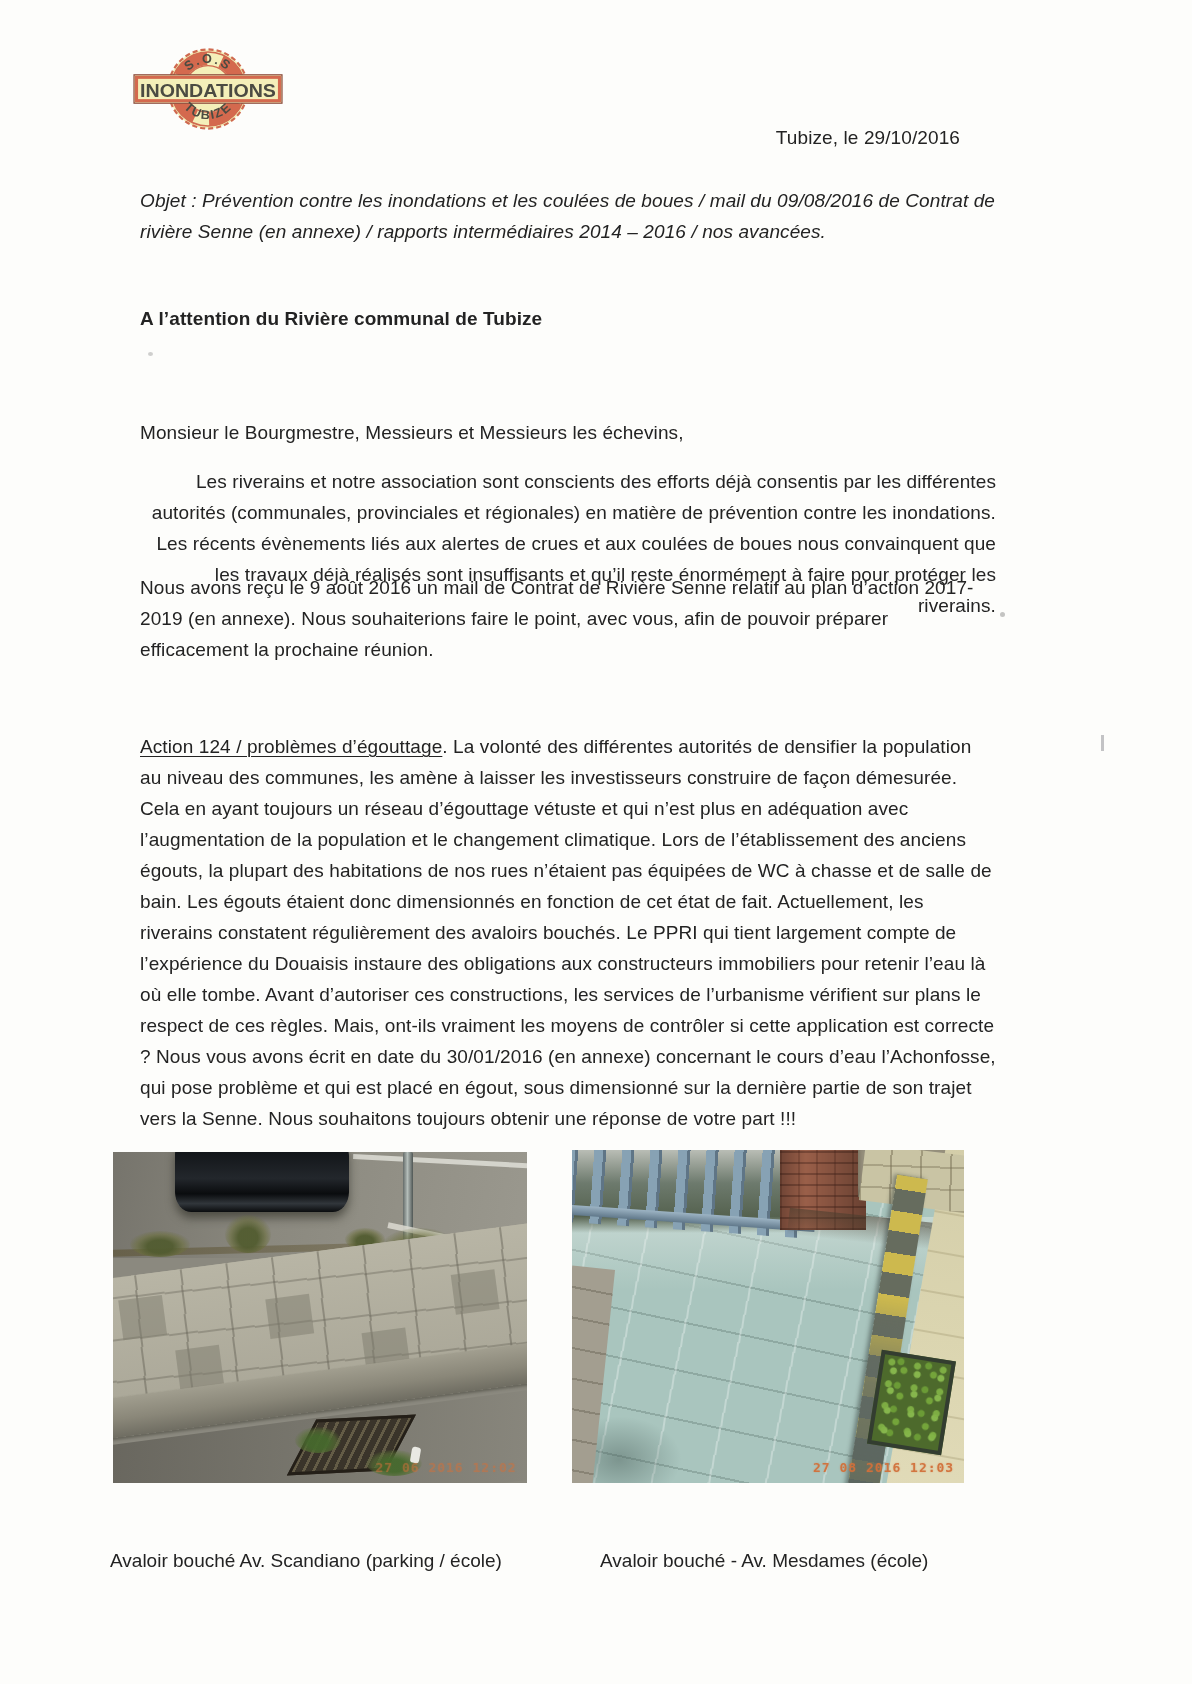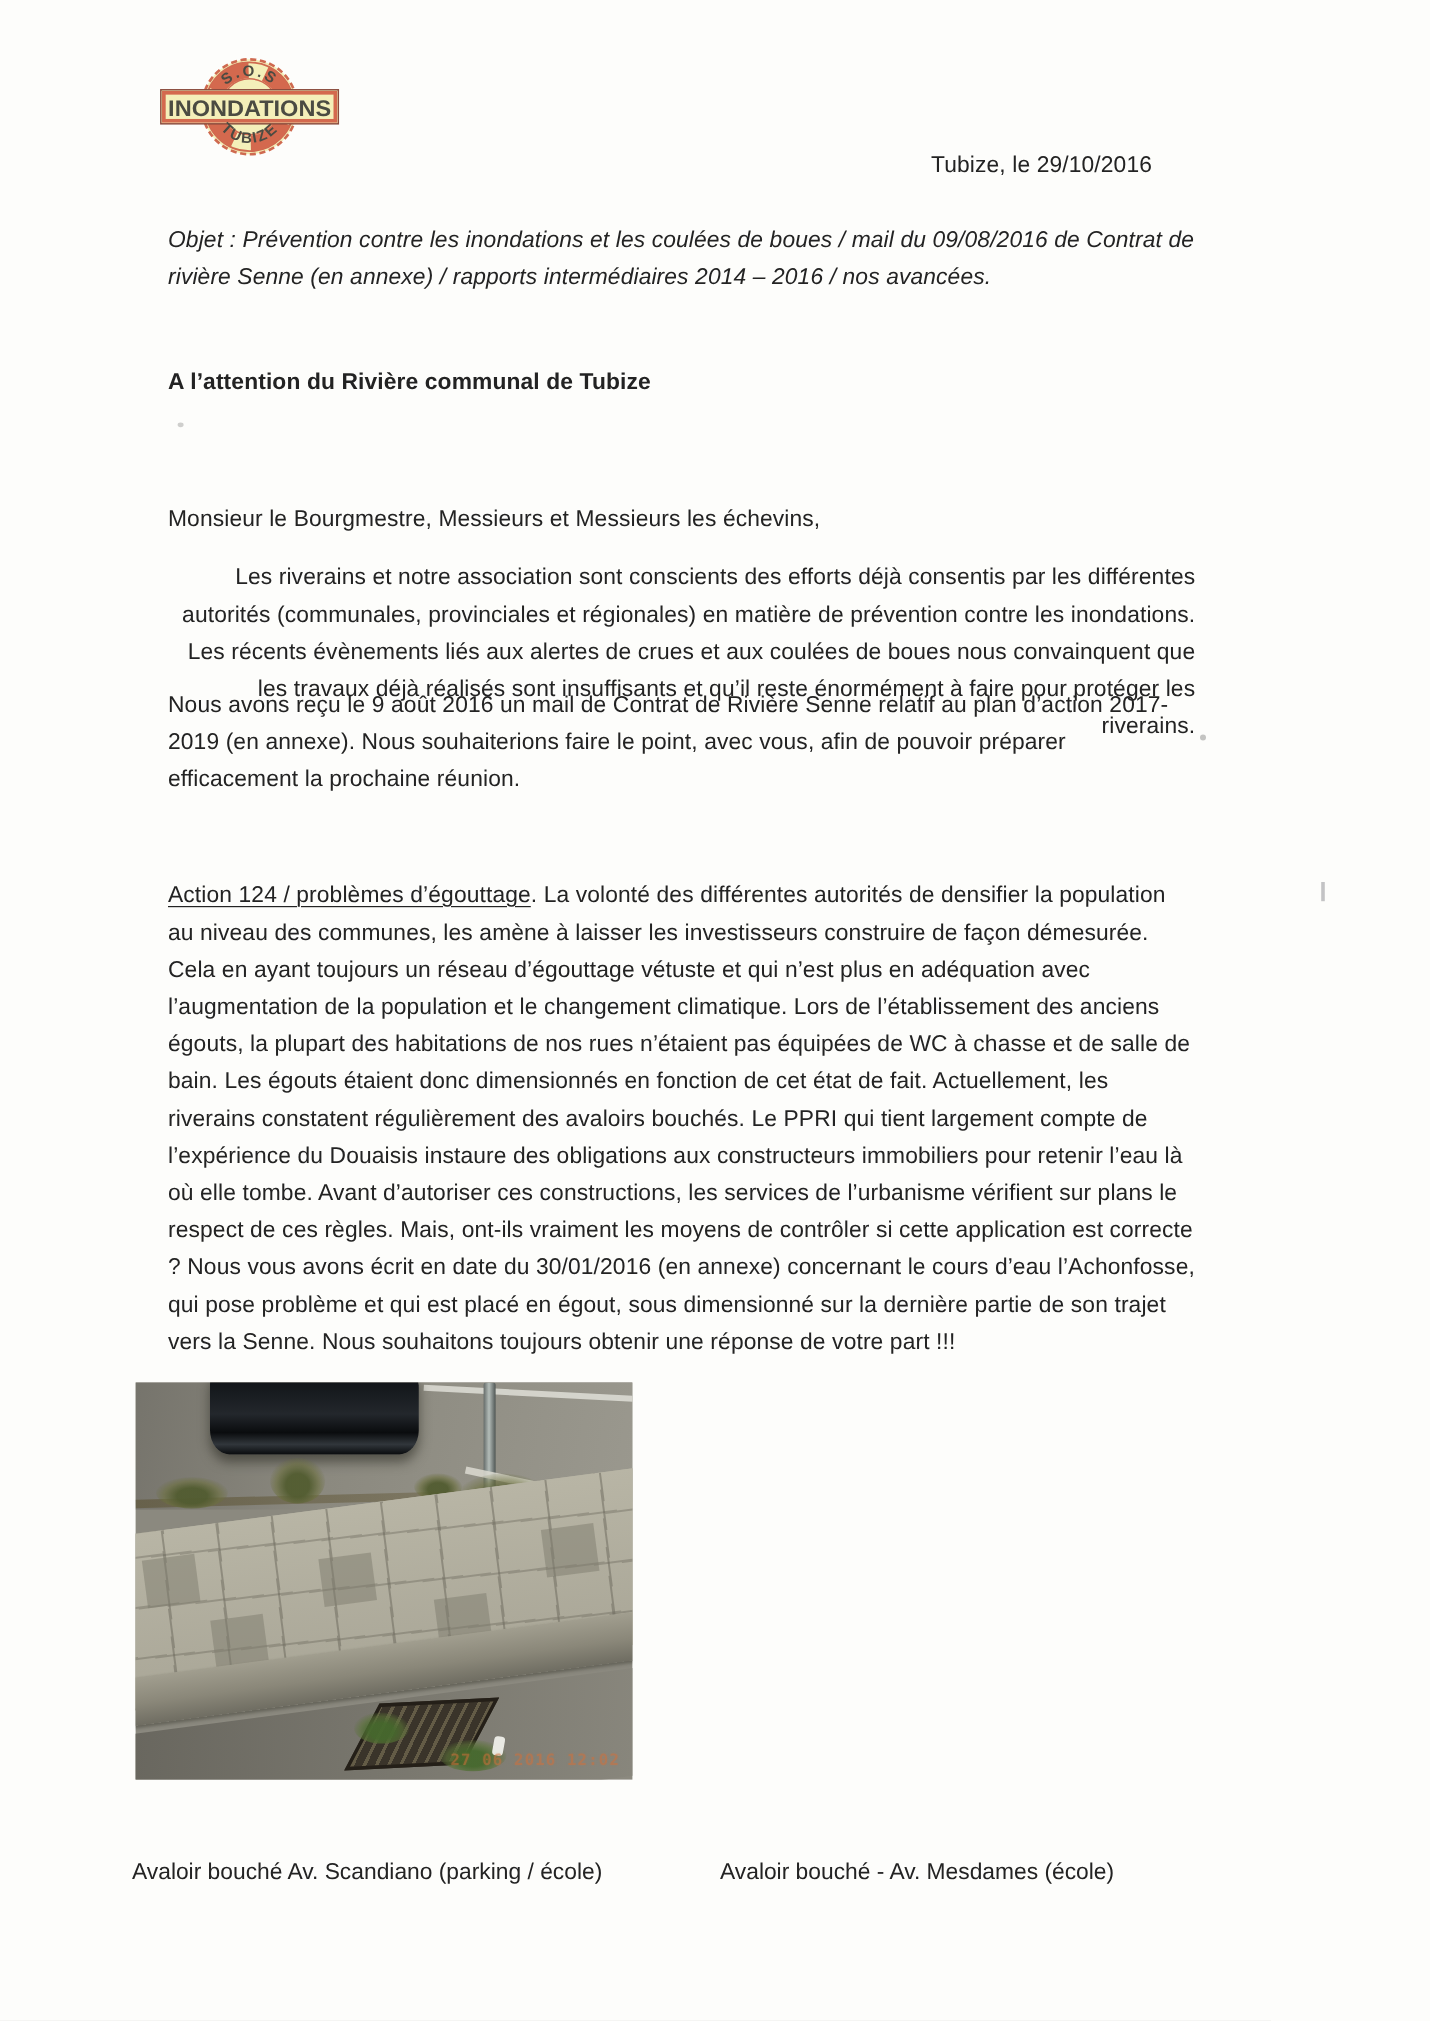--- a/index.html
+++ b/index.html
@@ -176,17 +176,34 @@
     </div>
     <div class="lp-curb"></div>
     <div class="lp-roadlow"></div>
     <div class="lp-drain"></div>
     <div class="weed w5"></div>
     <div class="weed w6"></div>
     <div class="lp-bottle"></div>
     <div class="ph-stamp stamp-left">27 06 2016 12:02</div>
   </div>
 
+  <div class="photo photo-right">
+    <div class="rp-grid"></div>
+    <div class="rp-wash"></div>
+    <div class="rp-darkcorner"></div>
+    <div class="rp-graypave"></div>
+    <div class="rp-topbg"></div>
+    <div class="rp-fence"></div>
+    <div class="rp-rail"></div>
+    <div class="rp-pillar"></div>
+    <div class="rp-wallright"></div>
+    <div class="rp-groundshadow"></div>
+    <div class="rp-beige"></div>
+    <div class="rp-slabs"></div>
+    <div class="rp-curb"></div>
+    <div class="rp-drain"></div>
+    <div class="ph-stamp stamp-right">27 08 2016 12:03</div>
+  </div>
 
   <div class="abs caption cap-left">Avaloir bouché Av. Scandiano (parking / école)</div>
   <div class="abs caption cap-right">Avaloir bouché - Av. Mesdames (école)</div>
 
 </div>
 
 </body></html>

